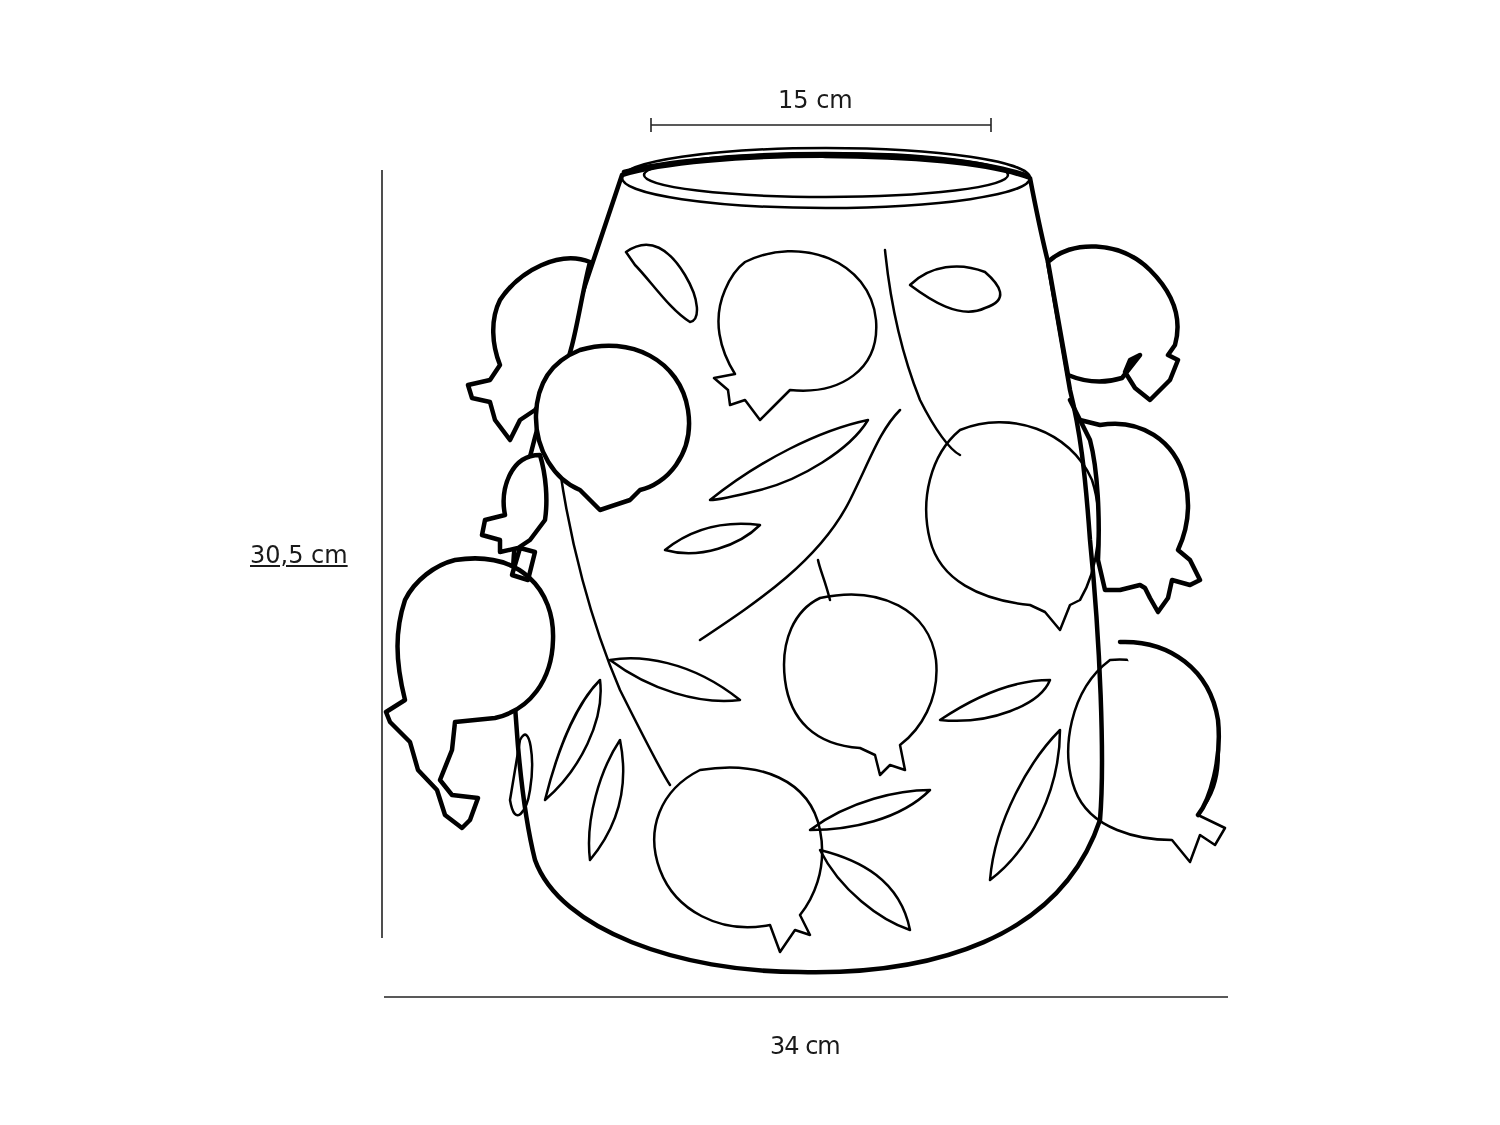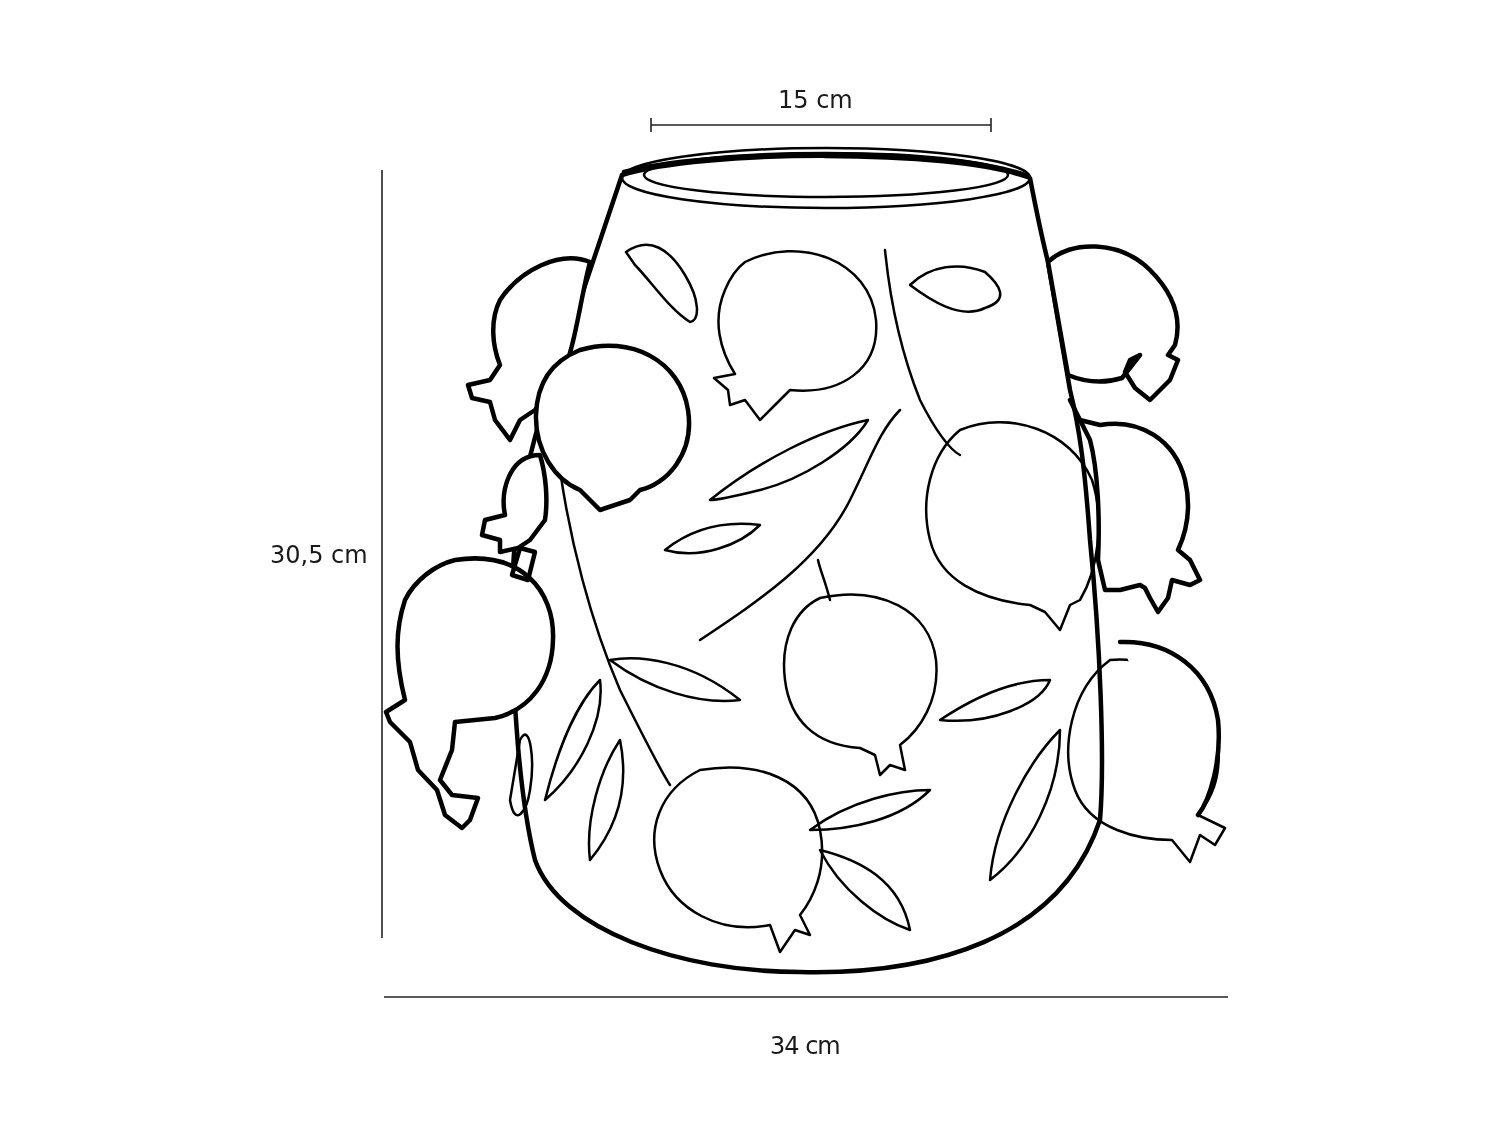--- a/index.html
+++ b/index.html
@@ -1,20 +1,20 @@
 <!DOCTYPE html>
 <html><head>
   <meta charset="utf-8">
   <style>
     html, body { margin: 0; padding: 0; background: #ffffff; }
     body { width: 1500px; height: 1125px; position: relative; overflow: hidden; font-family: "Liberation Sans", sans-serif; }
     .canvas { position: absolute; left: 0; top: 0; width: 1340px; height: 1125px; }
     .dim-label { position: absolute; font-family: "DejaVu Sans", sans-serif; font-size: 24px; color: #1a1a1a; white-space: nowrap; }
     .lbl-top { left: 778px; top: 86px; }
-    .lbl-left { left: 270px; top: 541px; }
+    .lbl-left { left: 250px; top: 541px; text-decoration: underline; }
     .lbl-bottom { left: 770px; top: 1010px; letter-spacing: -1px; margin-top: 22px; }
     svg .thick { fill: none; stroke: #000; stroke-width: 4.5; stroke-linejoin: round; stroke-linecap: round; }
     svg .thin { fill: none; stroke: #000; stroke-width: 2.5; stroke-linejoin: round; stroke-linecap: round; }
     svg .dimline { fill: none; stroke: #222; stroke-width: 1.6; }
     svg .fillw { fill: #fff; }
   </style>
 </head>
 <body>
 
 <div class="canvas">

